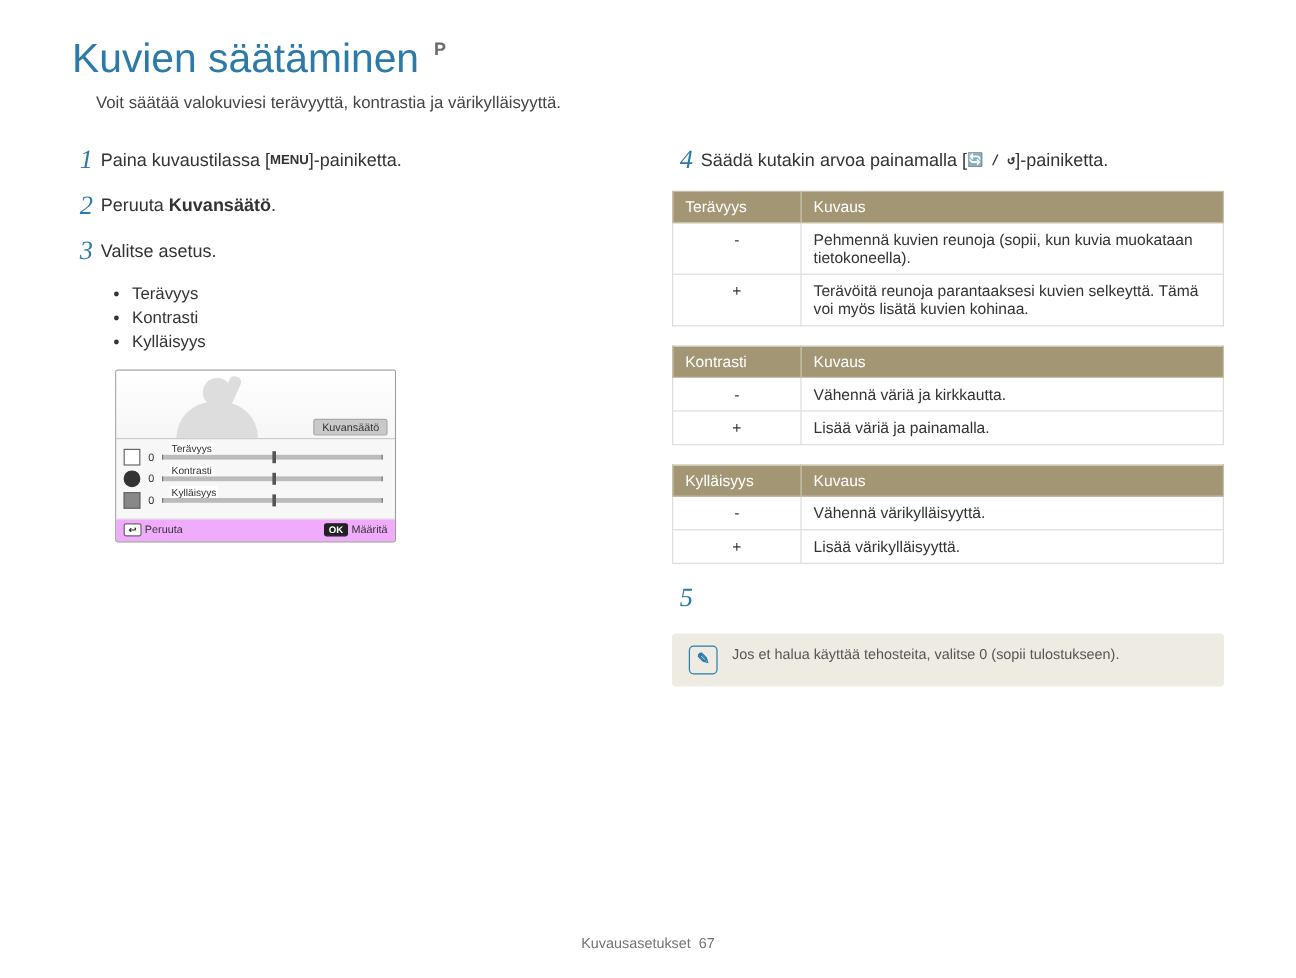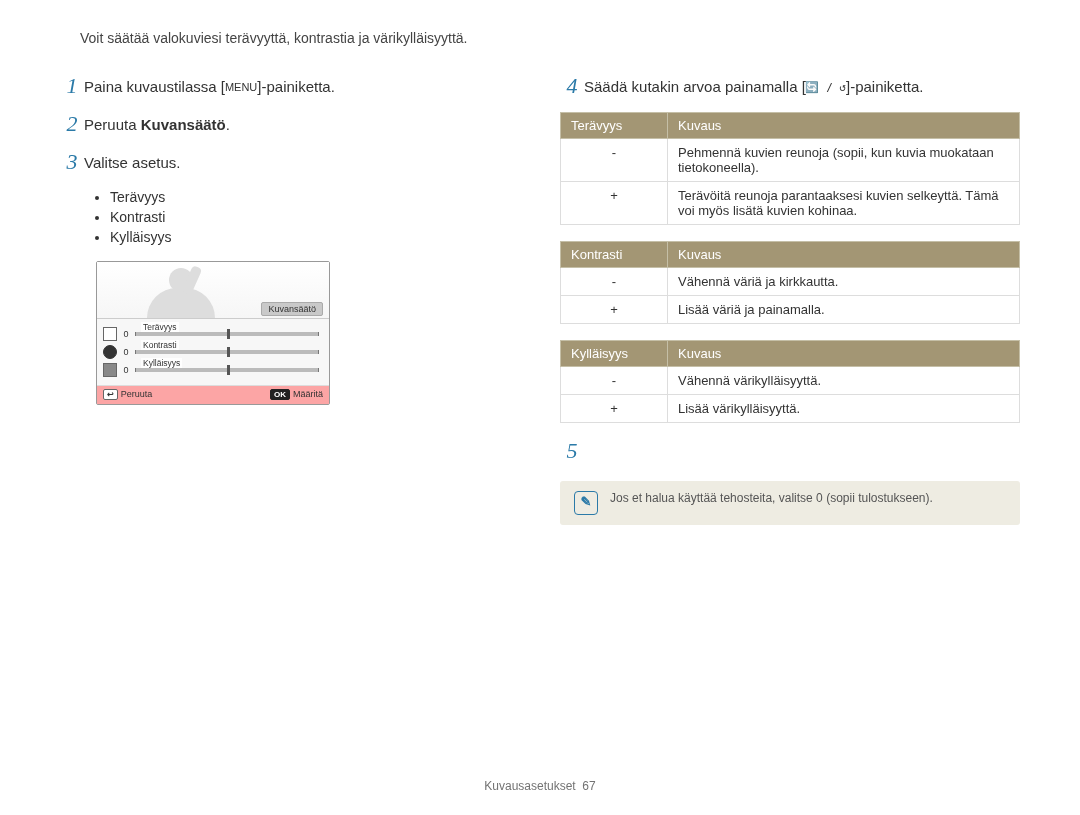--- a/index.html
+++ b/index.html
@@ -59,21 +59,21 @@
     line-height: 1.1;
   }
   .step-text {
     padding-top: 3px;
     line-height: 1.35;
   }
   .step-text b { font-weight: bold; }
   .keycap {
     display: inline-block;
     font-family: Arial, sans-serif;
-    font-weight: normal;
+    font-weight: bold;
     font-size: 11px;
     vertical-align: 1px;
   }
   .key-macr { font-family: monospace; }
   .bullets {
     margin: 6px 0 16px 50px;
     padding: 0;
   }
   .bullets li {
     font-size: 14px;
@@ -174,21 +174,21 @@
   .strack::before, .strack::after {
     content: ""; position: absolute; top: 0; width: 1px; height: 4px; background:#777;
   }
   .strack::before { left:0; } .strack::after { right:0; }
   .cap { position:absolute; left:50%; top:-3px; width:3px; height:10px; background:#555; }
   .screen-bottom {
     display: flex;
     justify-content: space-between;
     padding: 3px 6px 4px;
     font-size: 9px;
-    background: #fca5a5;
+    background: #f0abfc;
   }
   .bk {
     display:inline-block; border:1px solid #666; border-radius:2px;
     padding:0 3px; font-weight:bold; font-size:8px; margin-right:3px;
     background:#fff;
   }
   .bk.dark { background:#222; color:#fff; border-color:#222; }
 
   
   table.desc {
@@ -245,20 +245,24 @@
     width: 100%;
     text-align: center;
     font-size: 12px;
     color: #737373;
   }
 </style>
 </head>
 <body>
 
 <div class="page">
+  <div>
+    <span class="title">Kuvien säätäminen</span>
+    <span class="title-sub">P</span>
+  </div>
   <div class="subtitle">Voit säätää valokuviesi terävyyttä, kontrastia ja värikylläisyyttä.</div>
 
   <div class="columns">
 
     <div class="col">
       <div class="step">
         <div class="step-num">1</div>
         <div class="step-text">
           <span>Paina kuvaustilassa [</span><span class="keycap">MENU</span><span>]-painiketta.</span>
         </div>

